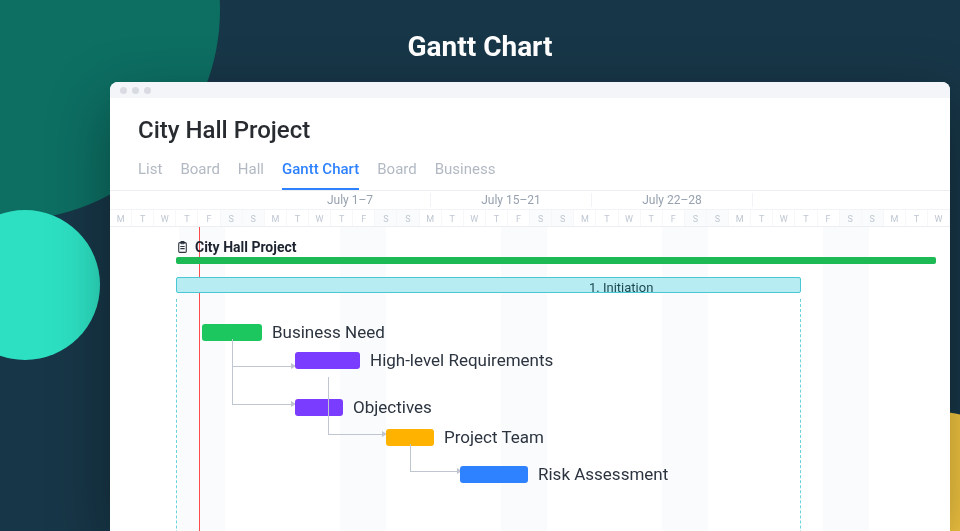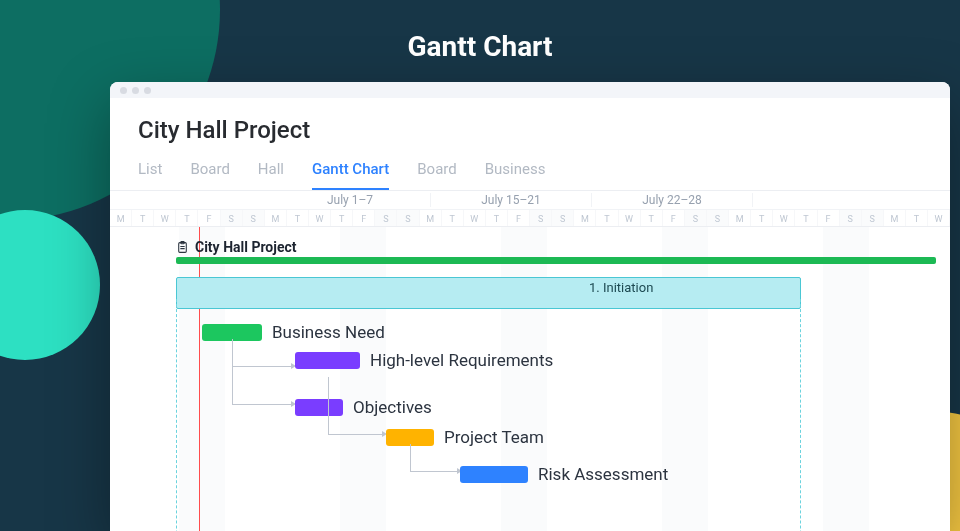--- a/index.html
+++ b/index.html
@@ -58,21 +58,21 @@
     display: flex;
     align-items: center;
     padding-left: 10px;
     gap: 5px;
   }
   .dot { width: 7px; height: 7px; border-radius: 50%; background: #d8dbe2; }
   .content { padding: 18px 28px 0 28px; }
   .page-title { font-size: 24px; font-weight: 500; color: #282b30; }
   .tabs {
     display: flex;
-    gap: 28px;
+    gap: 18px;
     margin-top: 16px;
     font-size: 15px;
     color: #b2b9c3;
   }
   .tab { padding-bottom: 10px; cursor: pointer; }
   .tab.active { color: #2e82ff; font-weight: 500; border-bottom: 2px solid #2e82ff; }
   .timeline {
     position: relative;
     border-top: 1px solid #eceef2;
     margin-left: -28px; margin-right: -28px;
@@ -136,21 +136,21 @@
   }
   .green-bar::before, .green-bar::after {
     content:"";
     position: absolute; top: 0;
     width: 0; height: 0;
     border-top: 7px solid #1cb954;
   }
   .phase-bar {
     position: absolute;
     left: 66px; top: 50px;
-    width: 625px; height: 32px;
+    width: 625px; height: 16px;
     background: #b6ecf2;
     border: 1px solid #4ac7d4;
     border-radius: 2px;
     font-size: 13px;
     color: #1d4a52;
     line-height: 20px;
     padding-left: 412px;
   }
   .initiation-line-left, .initiation-line-right {
     position: absolute;

